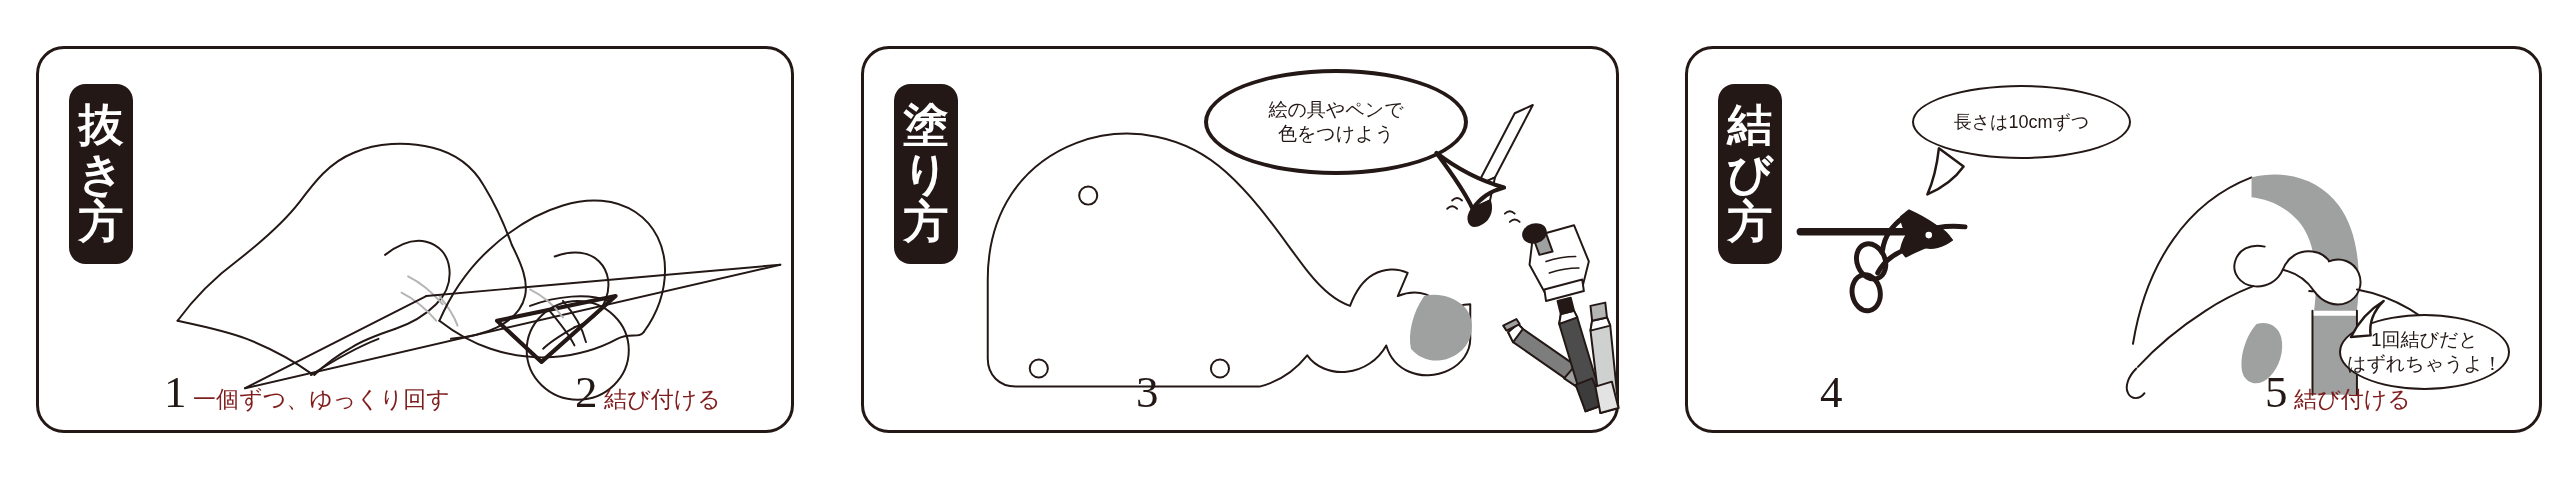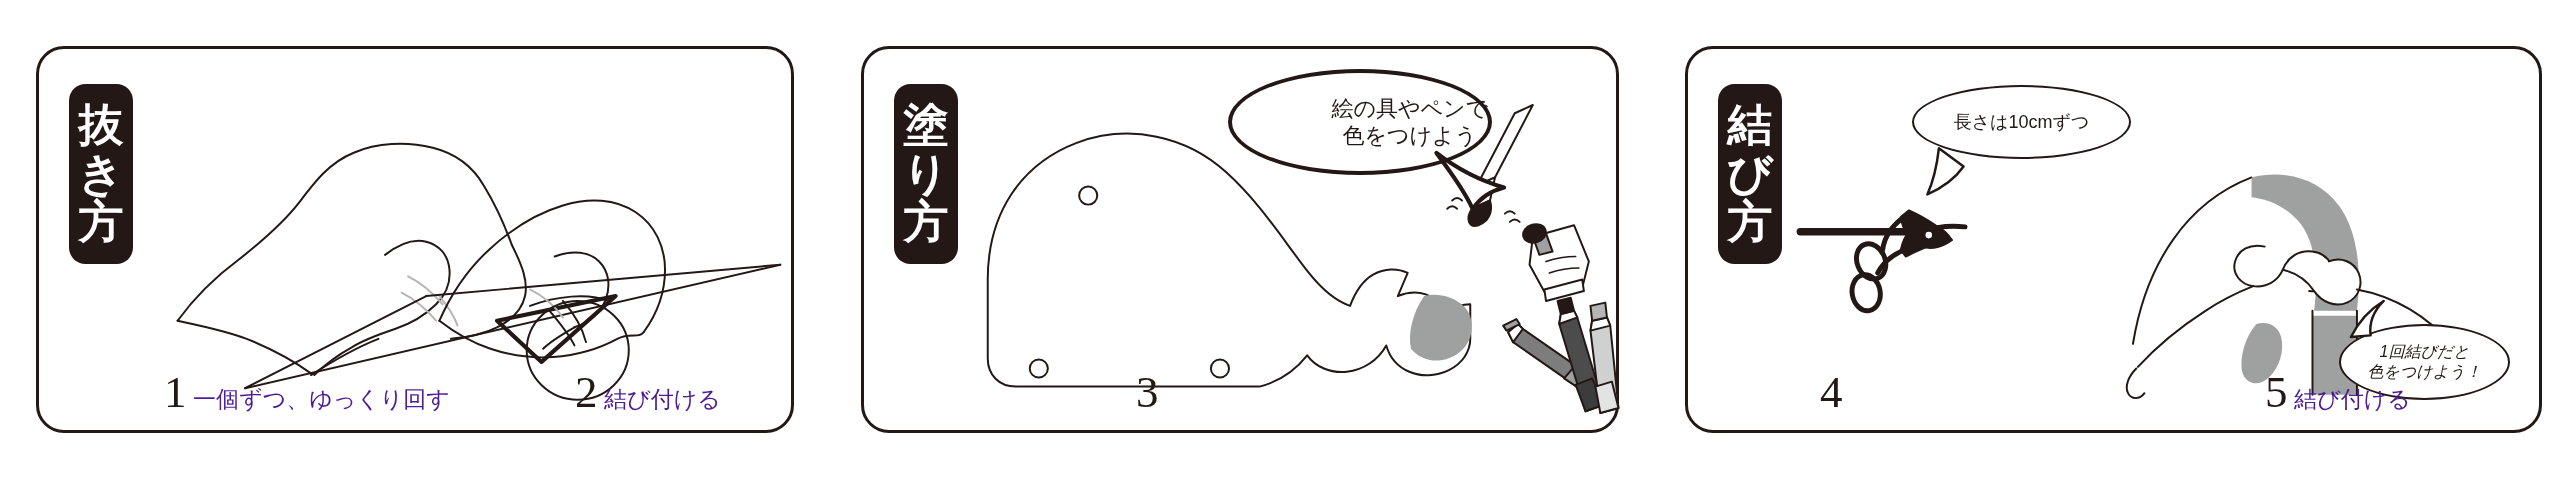--- a/index.html
+++ b/index.html
@@ -71,21 +71,21 @@
     font-size: 45px;
     font-weight: 400;
     line-height: 1;
     color: #231815;
     font-family: "Liberation Serif", serif;
     margin-right: 6.6px;
   }
   .caption .txt {
     font-size: 23px;
     line-height: 1;
-    color: #4c1d95;
+    color: #7f1d1d;
     font-weight: 500;
   }
 
   
   .bubble {
     position: absolute;
     display: flex;
     align-items: center;
     justify-content: center;
     text-align: center;
@@ -245,21 +245,21 @@
         <path d="M842 306 L858 302 L862 318 L846 322 Z" fill="#231815"></path>
         <path d="M884 400 L898 432 L876 440 L864 408 Z" fill="#3c3c3c"></path>
 
         <path d="M884 330 L902 326 L906 336 L916 436 L894 442 L882 342 Z" fill="#cfd0d0"></path>
         <path d="M884 330 L902 326 L906 336 L882 342 Z" fill="#ffffff"></path>
         <path d="M882 312 L900 308 L902 326 L884 330 Z" fill="#b5b5b6"></path>
         <path d="M908 404 L916 436 L894 442 L888 410 Z" fill="#e3e3e3"></path>
       </g>
     </svg>
 
-    <div class="bubble thick" style="left:364px; top:20px; width:264px; height:106px; font-size:22px;justify-content:flex-end;">
+    <div class="bubble thick" style="left:340px; top:20px; width:264px; height:106px; font-size:19px;">
       <div>
         <div>絵の具やペンで</div>
         <div>色をつけよう</div>
       </div>
     </div>
     <svg style="position:absolute; left:569px; top:99px;" width="91" height="66" viewBox="0 0 110 80">
       <path d="M4 6 C30 26 58 40 86 48 C70 52 56 62 48 74 C40 56 22 30 4 6 Z" fill="#ffffff" stroke="#231815" stroke-width="5" stroke-linejoin="round"></path>
     </svg>
 
     <div class="caption" style="left:272px;">
@@ -325,24 +325,24 @@
       </g>
     </svg>
 
     <div class="bubble" style="left:224px; top:36px; width:219px; height:74px; font-size:18px;">
       <div>長さは10cmずつ</div>
     </div>
     <svg style="position:absolute; left:236px; top:96px;" width="66" height="56" viewBox="0 0 80 68">
       <path d="M18 4 C16 22 12 42 4 60 C22 52 38 40 48 26 Z" fill="#ffffff" stroke="#231815" stroke-width="3" stroke-linejoin="round"></path>
     </svg>
 
-    <div class="bubble" style="left:651px; top:275px; width:171px; height:76px; font-size:16px;font-style:italic;">
+    <div class="bubble" style="left:651px; top:265px; width:171px; height:76px; font-size:19px;">
       <div>
         <div>1回結びだと</div>
-        <div>色をつけよう！</div>
+        <div>はずれちゃうよ！</div>
       </div>
     </div>
     <svg style="position:absolute; left:658px; top:247px;" width="59" height="46" viewBox="0 0 72 56">
       <path d="M6 50 C14 34 26 18 46 6 C34 18 28 32 30 48 Z" fill="#ffffff" stroke="#231815" stroke-width="3" stroke-linejoin="round"></path>
     </svg>
 
     <div class="caption" style="left:132px;">
       <span class="num">4</span>
     </div>
     <div class="caption" style="left:577px;">

